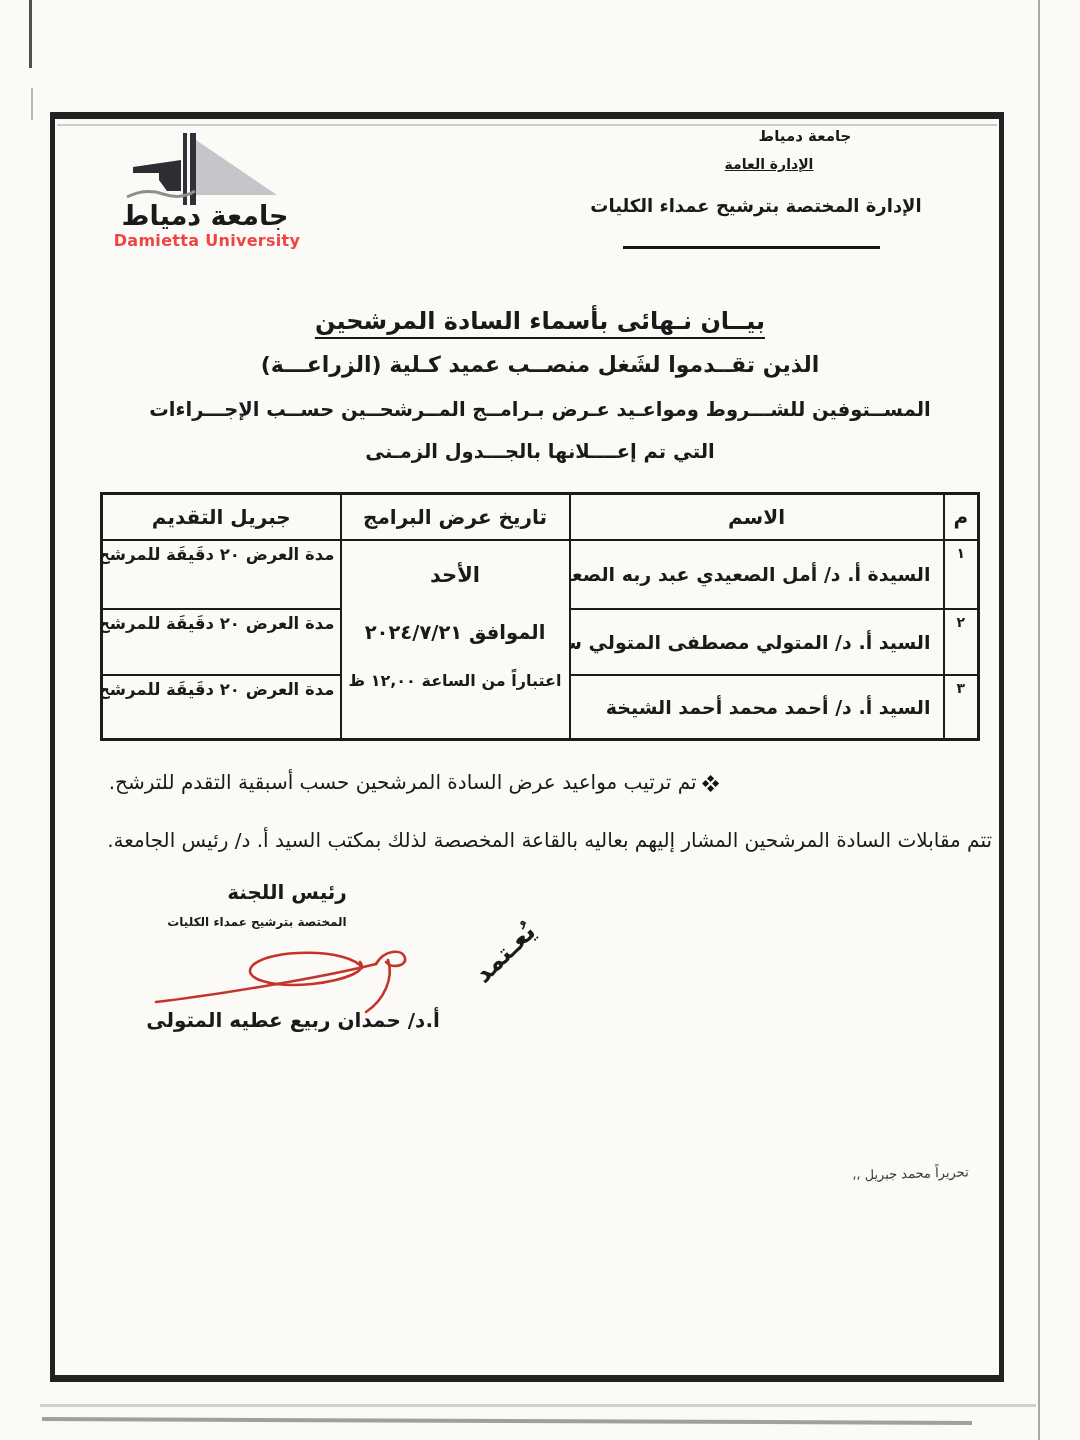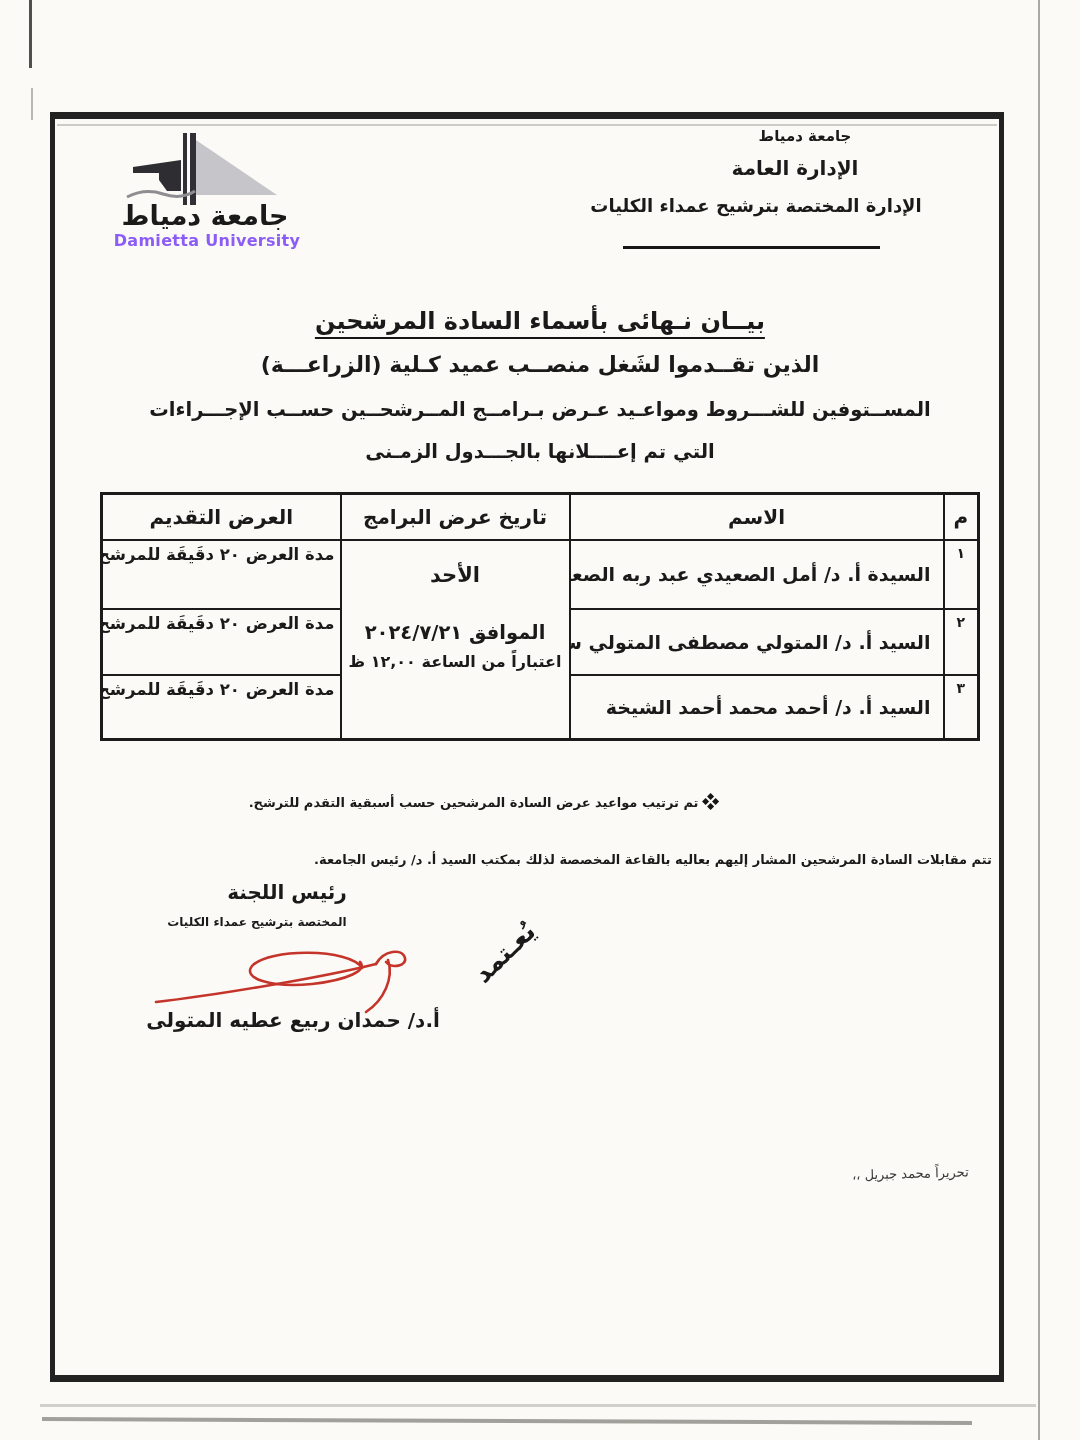--- a/index.html
+++ b/index.html
@@ -21,41 +21,41 @@
   .scan-mark-b { left:31px; top:88px; width:2px; height:32px; background:#8a8a8a; opacity:.6; }
   .scan-smudge-1 { left:40px; top:1404px; width:996px; height:3px; background:#d2d0ca; }
   .scan-smudge-2 { left:42px; top:1419px; width:930px; height:4px; background:#83817c; opacity:.75; transform:rotate(.25deg); }
 
   
   .frame { left:50px; top:112px; width:954px; height:1270px; border:5px solid #222; border-top-width:7px; border-bottom-width:7px; background:transparent; }
   .frame-inner-shadow { left:57px; top:124px; width:940px; height:2px; background:#b9b7b2; opacity:.7; }
 
   
   .lh-line { white-space:nowrap; text-align:center; }
-  .logo-en { color:#8b5cf6; letter-spacing:.3px; }
+  .logo-en { color:#ef4444; letter-spacing:.3px; }
 
   
   .title-line { left:540px; white-space:nowrap; text-align:center; }
   .title-underlined { border-bottom:2.5px solid #161616; padding-bottom:2px;margin-top:9px; }
 
   
   table.sched { border-collapse:collapse; table-layout:fixed; width:877px; direction:rtl; }
   table.sched td, table.sched th { border:2.5px solid #1b1b1b; font-weight:bold; overflow:hidden; }
   table.sched { border:3px solid #1b1b1b; }
   th.h { font-size:20px; text-align:center; vertical-align:middle; height:46px; }
   td.numc { font-size:14px; text-align:center; vertical-align:top; padding-top:4px; }
   td.namec { font-size:19px; text-align:right; vertical-align:middle; padding-right:12px; white-space:nowrap; }
   td.hourc { font-size:16.5px; text-align:right; vertical-align:top; padding:4px 6px 0 2px; white-space:nowrap; }
   td.datec { text-align:center; vertical-align:top; padding-top:22px; }
   .date-day { font-size:21px; font-weight:bold; margin-bottom:34px; }
-  .date-date { font-size:19.5px; font-weight:bold; margin-bottom:8px; }
+  .date-date { font-size:19.5px; font-weight:bold; margin-bottom:27px; }
   .date-time { font-size:16px; font-weight:bold; }
 
   
-  .note { white-space:nowrap; font-weight:bold; font-size:13px;margin-top:24px; }
+  .note { white-space:nowrap; font-weight:normal; font-size:20px; }
   .bullet4 { display:inline-block; position:relative; width:15px; height:15px; vertical-align:-2px; margin-inline-start:4px; }
   .bullet4 i { position:absolute; width:5.2px; height:5.2px; background:#161616; transform:rotate(45deg); }
   .bullet4 i:nth-child(1){ left:4.9px; top:0; }
   .bullet4 i:nth-child(2){ left:0;   top:4.9px; }
   .bullet4 i:nth-child(3){ left:9.8px; top:4.9px; }
   .bullet4 i:nth-child(4){ left:4.9px; top:9.8px; }
 
   
   .stamp { transform:rotate(-44deg); font-size:25px; font-weight:bold; white-space:nowrap; }
   .handnote { font-size:13px; color:#3a3a3a; transform:rotate(-1.5deg); white-space:nowrap; }
@@ -79,21 +79,21 @@
     <rect x="65" y="0" width="6" height="72" fill="#303036"></rect>
     <path d="M8,34 L56,27 L56,47 L34,47 L34,40 L8,40 Z" fill="#2d2d32"></path>
     <path d="M34,47 L56,47 L56,58 L42,58 Z" fill="#2d2d32"></path>
     <path d="M2,64 Q 20,55 38,61 T 70,58" stroke="#8e8e92" stroke-width="3" fill="none"></path>
   </svg>
 </div>
 <div class="abs ctr b rtl" style="left:205px; top:200px; font-size:27px;">جامعة دمياط</div>
 <div class="abs ctr b logo-en" style="left:207px; top:231px; font-size:16px;">Damietta University</div>
 
 <div class="abs ctr b rtl lh-line" style="left:805px; top:127px; font-size:15px;">جامعة دمياط</div>
-<div class="abs ctr b rtl lh-line" style="left:795px; top:156px; font-size:20px;">الإدارة العامة</div>
+<div class="abs ctr b rtl lh-line" style="left:769px; top:156px; font-size:14px;text-decoration:underline;">الإدارة العامة</div>
 <div class="abs ctr b rtl lh-line" style="left:756px; top:195px; font-size:18px;">الإدارة المختصة بترشيح عمداء الكليات</div>
 <div class="abs" style="left:623px; top:246px; width:257px; height:2.5px; background:#161616;"></div>
 
 <div class="abs ctr b rtl title-line title-underlined" style="top:298px; font-size:24px;">بيــان نـهائى بأسماء السادة المرشحين</div>
 <div class="abs ctr b rtl title-line" style="top:352px; font-size:22px;">الذين تقــدموا لشَغل منصــب عميد كـلية (الزراعـــة)</div>
 <div class="abs ctr b rtl title-line" style="top:398px; font-size:19.5px;">المســتوفين للشـــروط ومواعـيد عـرض بـرامــج المــرشحــين حســب الإجـــراءات</div>
 <div class="abs ctr b rtl title-line" style="top:440px; font-size:19.5px;">التي تم إعــــلانها بالجـــدول الزمـنى</div>
 
 <div class="abs" style="left:100px; top:492px;">
   <table class="sched">
@@ -101,21 +101,21 @@
         <col style="width:35px">
         <col style="width:374px">
         <col style="width:229px">
         <col style="width:239px">
       </colgroup>
     <tbody>
         <tr>
       <th class="h">م</th>
       <th class="h">الاسم</th>
       <th class="h">تاريخ عرض البرامج</th>
-      <th class="h">العرض التقديم</th>
+      <th class="h">جبريل التقديم</th>
     </tr>
     <tr style="height:69px;">
       <td class="numc">١</td>
       <td class="namec">السيدة أ. د/ أمل الصعيدي عبد ربه الصعيدي</td>
       <td class="datec" rowspan="3">
         <div class="date-day rtl">الأحد</div>
         <div class="date-date rtl">الموافق ٢٠٢٤/٧/٢١</div>
         <div class="date-time rtl">اعتباراً من الساعة ١٢,٠٠ ظ</div>
       </td>
       <td class="hourc">مدة العرض ٢٠ دقَيقَة للمرشح</td>

